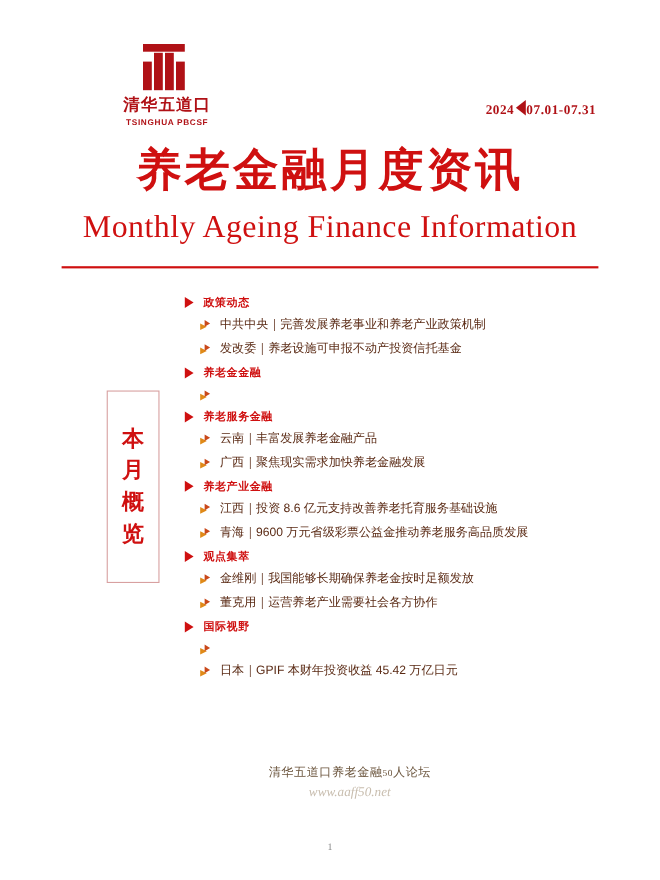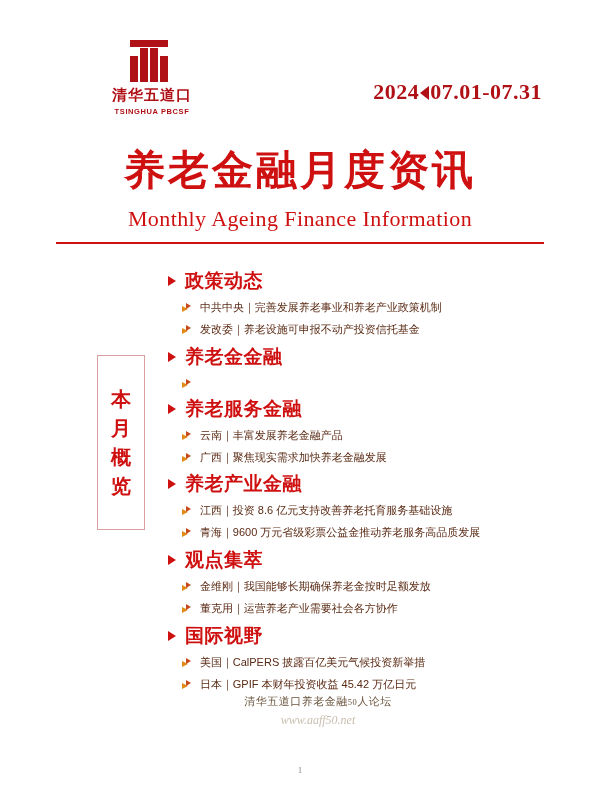--- a/index.html
+++ b/index.html
@@ -76,56 +76,56 @@
     font-family: "Liberation Sans", sans-serif;
     font-size: 7.5px;
     font-weight: bold;
     color: #b01116;
     letter-spacing: 0.6px;
     margin-top: 2px;
   }
   .date-range {
     position: absolute;
     right: 58px;
-    top: 39px;
-    font-family: "Liberation Serif", serif;
-    font-size: 22px;
+    top: 51px;
+    font-family: "Liberation Serif", serif;
+    font-size: 12px;
     font-weight: bold;
     color: #b01116;
     letter-spacing: 0.5px;
   }
   .date-range .tri {
     display: inline-block;
     width: 0;
     height: 0;
     border-top: 7px solid transparent;
     border-bottom: 7px solid transparent;
     border-right: 9px solid #b01116;
     vertical-align: -1px;
     margin: 0 1px;
   }
 
   
   .title-block {
     position: absolute;
-    top: 143px;
+    top: 127px;
     left: 0;
     width: 100%;
     text-align: center;
   }
   .title-cn {
     font-family: "Liberation Sans", sans-serif;
     font-size: 41px;
     font-weight: bold;
     color: #cf1010;
     letter-spacing: 3px;
   }
   .title-en {
     font-family: "Liberation Serif", serif;
-    font-size: 22px;
+    font-size: 29px;
     color: #cf1010;
     margin-top: 8px;
     letter-spacing: 0.4px;
   }
   .rule {
     position: absolute;
     top: 242px;
     left: 56px;
     width: 488px;
     height: 2px;
@@ -173,21 +173,21 @@
     width: 0;
     height: 0;
     border-top: 5px solid transparent;
     border-bottom: 5px solid transparent;
     border-left: 8px solid #cf1010;
     margin-right: 9px;
     flex: 0 0 auto;
   }
   .sec-title {
     font-family: "Liberation Sans", sans-serif;
-    font-size: 19px;
+    font-size: 10px;
     font-weight: bold;
     color: #cf1010;
     letter-spacing: 0.5px;
   }
   .item {
     display: flex;
     align-items: flex-start;
     margin: 0 0 7px 14px;
   }
   .item-marker {
@@ -367,21 +367,20 @@
       </div>
     </div>
 
     <div class="sec">
       <div class="sec-head">
         <span class="sec-marker"></span>
         <span class="sec-title">国际视野</span>
       </div>
       <div class="item">
         <span class="item-marker"></span>
-        <span class="item-text">美国｜CalPERS 披露百亿美元气候投资新举措</span>
       </div>
       <div class="item">
         <span class="item-marker"></span>
         <span class="item-text">日本｜GPIF 本财年投资收益 45.42 万亿日元</span>
       </div>
     </div>
 
   </div>
 
   <div class="footer">

